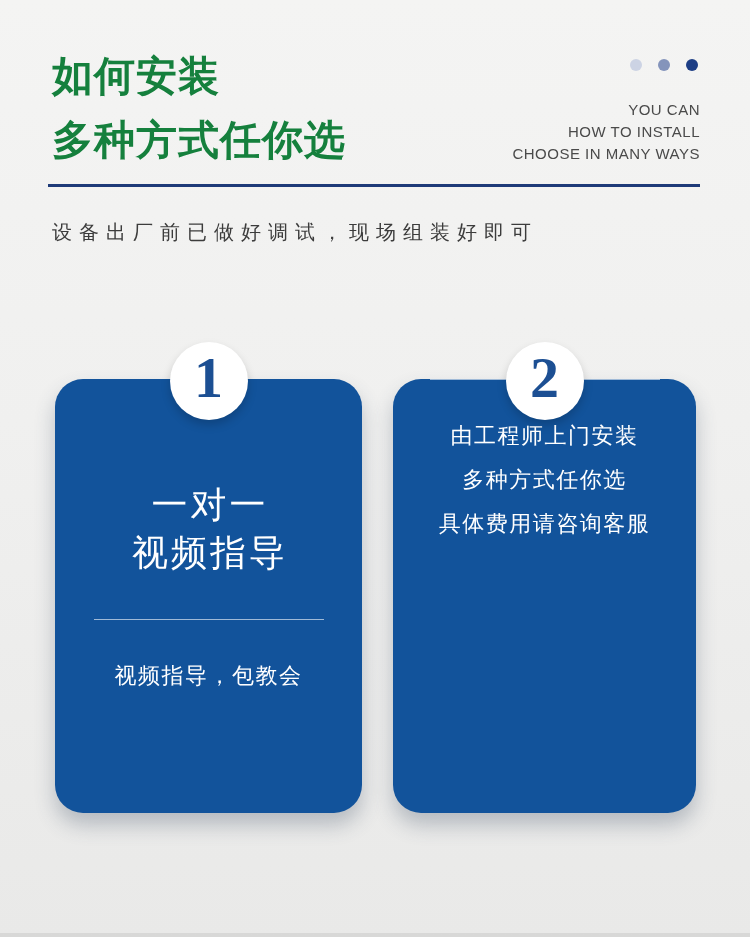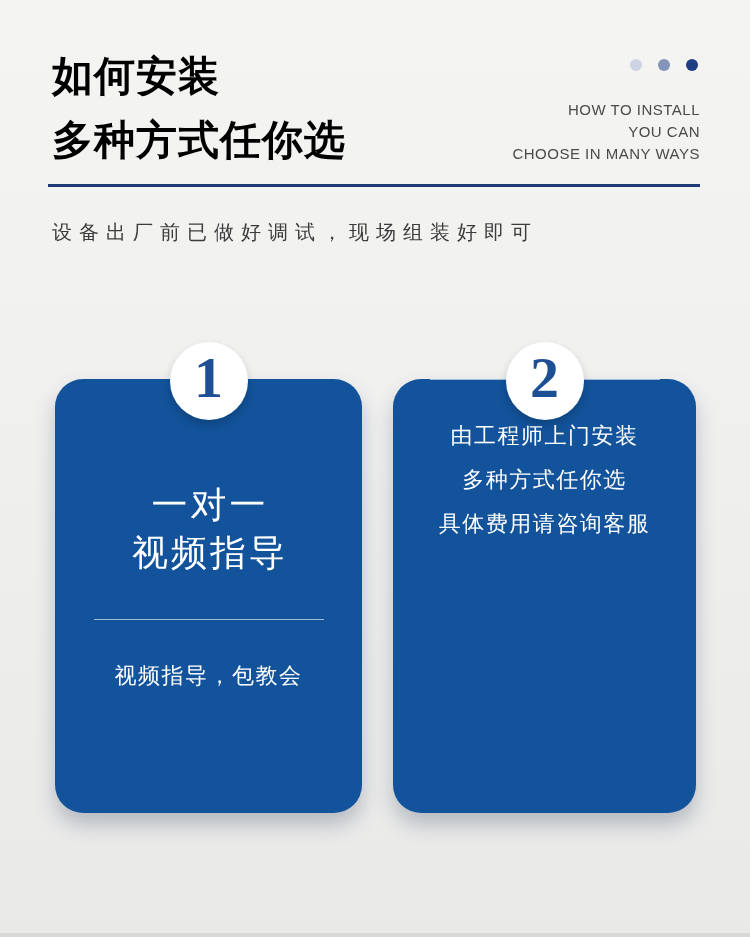--- a/index.html
+++ b/index.html
@@ -8,21 +8,21 @@
     position: relative;
     font-family: "Liberation Sans", sans-serif;
     background: linear-gradient(180deg, #f4f4f3 0%, #f0f0ef 45%, #e9e9e8 100%);
     overflow: hidden;
   }
 
   
   .header { position: absolute; left: 0; top: 0; width: 750px; height: 280px; }
   .title-block { position: absolute; left: 52px; top: 44px; }
   .title-line {
-    font-size: 41px; font-weight: bold; color: #000000;
+    font-size: 41px; font-weight: bold; color: #15803d;
     line-height: 64px; letter-spacing: 1px;
   }
   .dots { position: absolute; top: 59px; right: 52px; display: flex; gap: 16px; }
   .dot { width: 12px; height: 12px; border-radius: 50%; }
 
   .subtitle-en {
     position: absolute; top: 99px; right: 50px;
     text-align: right; color: #4a4a4a;
     font-size: 15px; line-height: 22px; letter-spacing: 0.5px;
   }
@@ -99,22 +99,22 @@
     <div class="title-line">多种方式任你选</div>
   </div>
 
   <div class="dots">
     <span class="dot" id="dot1" style="background: rgb(204, 211, 228);"></span>
     <span class="dot" id="dot2" style="background: rgb(132, 148, 187);"></span>
     <span class="dot" id="dot3" style="background: rgb(29, 62, 133);"></span>
   </div>
 
   <div class="subtitle-en">
+    <div>YOU CAN</div>
     <div>HOW TO INSTALL</div>
-    <div>YOU CAN</div>
     <div>CHOOSE  IN MANY WAYS</div>
   </div>
 
   <div class="rule" id="navy-rule" style="background: rgb(30, 58, 120);"></div>
 
   <div class="tagline">设备出厂前已做好调试，现场组装好即可</div>
 </div>
 
 <div class="card card-1" id="card1" style="background: rgb(18, 83, 155);">
   <div class="num-circle">

